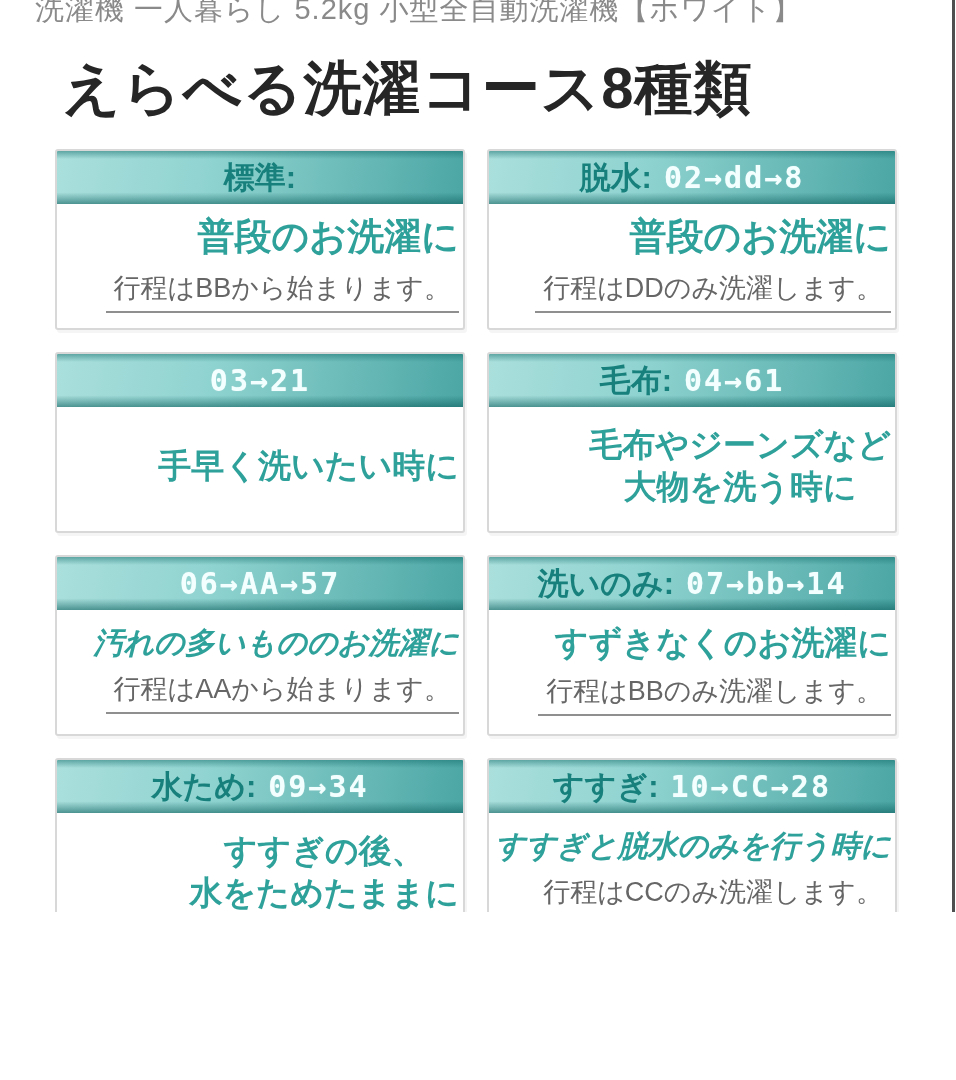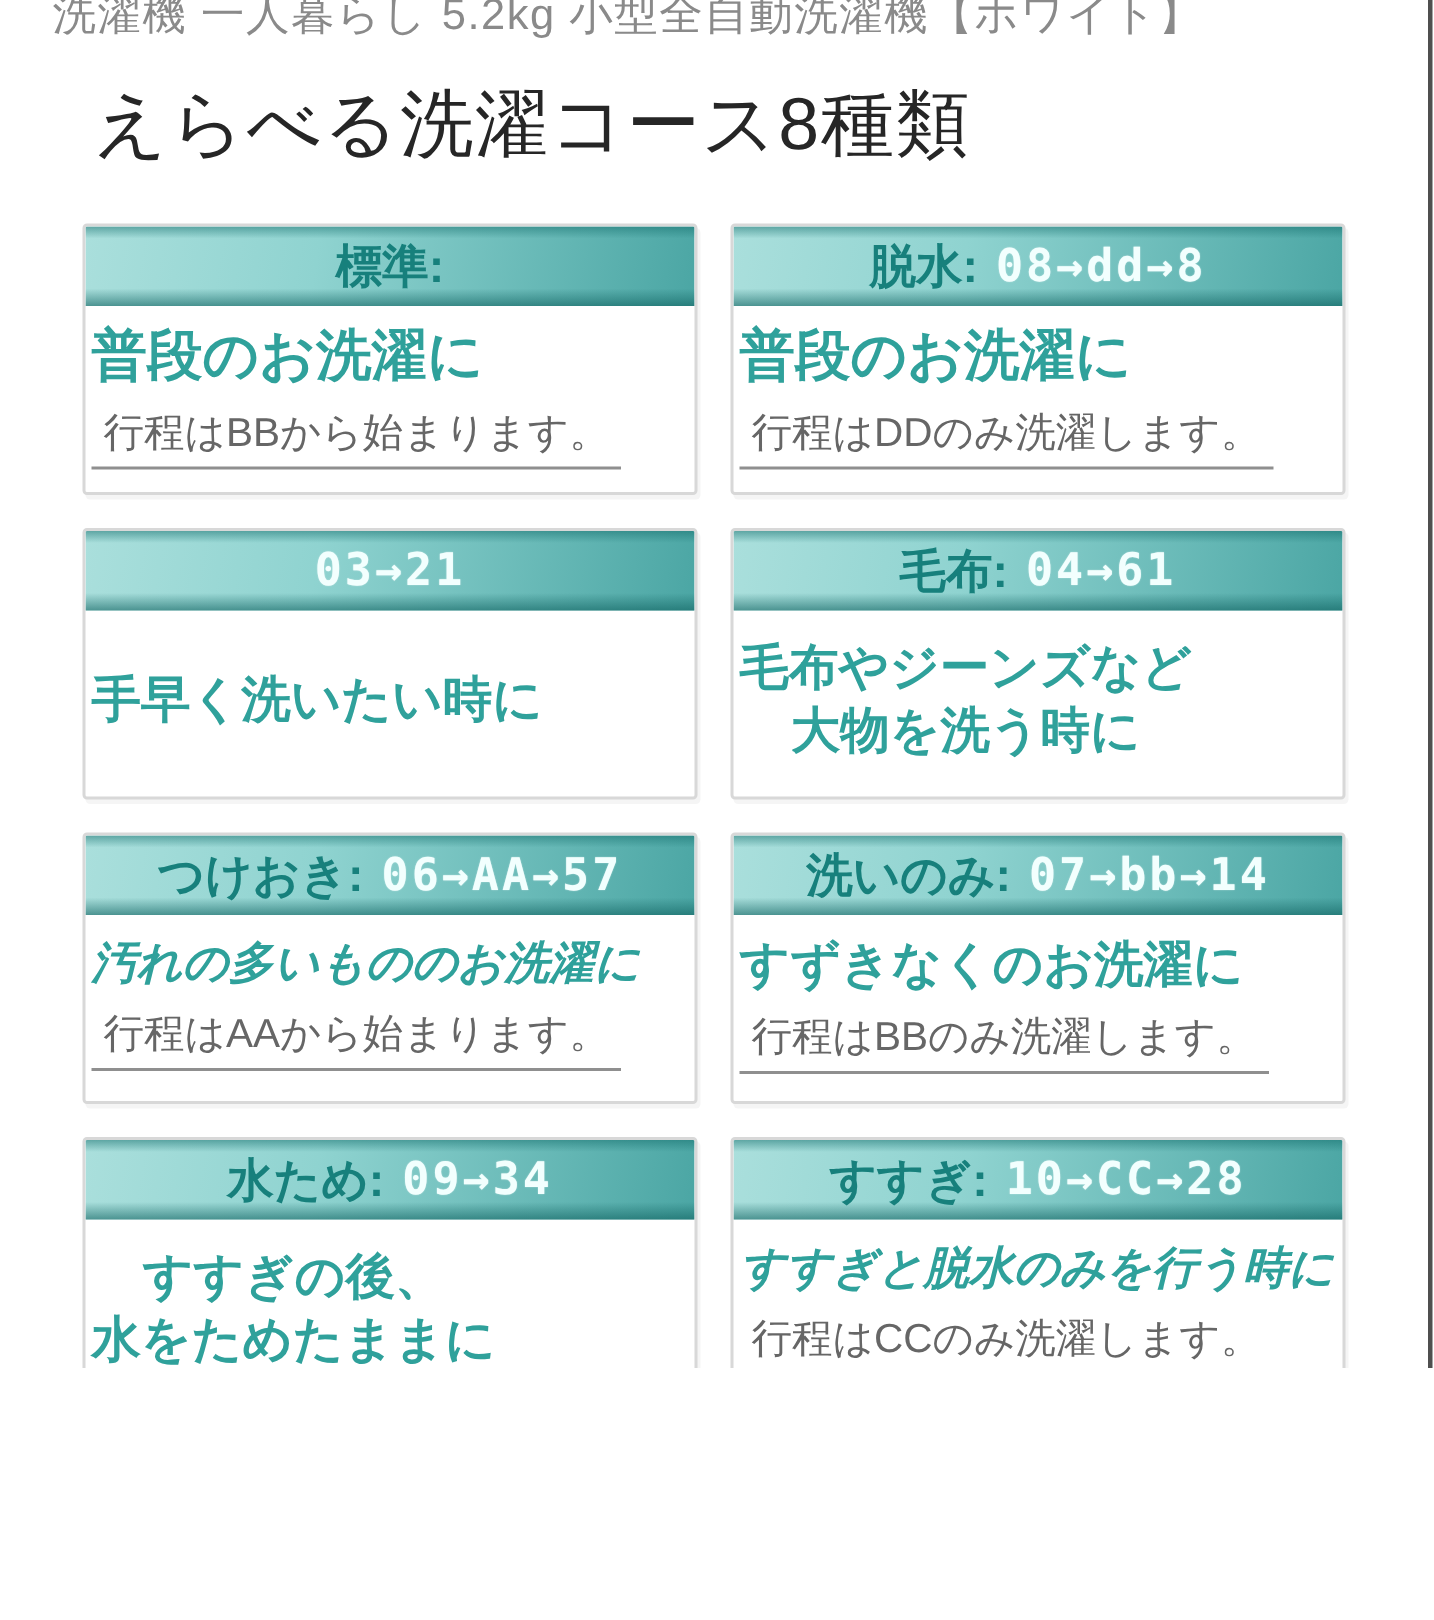--- a/index.html
+++ b/index.html
@@ -29,22 +29,22 @@
     font-size: 29px;
     font-weight: 500;
     color: #8a8a8a;
     letter-spacing: 1px;
     white-space: nowrap;
   }
 
   .main-title {
     position: absolute;
     top: 50px; left: 62px;
-    font-size: 49px;
-    font-weight: 400;
+    font-size: 58px;
+    font-weight: 700;
     color: #262626;
     letter-spacing: 1px;
     white-space: nowrap;
   }
 
   .grid {
     position: absolute;
     top: 149px; left: 55px;
     width: 842px;
     display: grid;
@@ -90,21 +90,21 @@
     color: #f2fffe;
     letter-spacing: 2px;
     white-space: nowrap;
     text-shadow: 0 0 1px rgba(255,255,255,0.6);
   }
 
   .card-body {
     flex: 1;
     display: flex;
     flex-direction: column;
-    align-items: flex-start;
+    align-items: flex-end;
     justify-content: center;
     gap: 9px;
     padding: 4px 4px 10px;
   }
 
   .desc {
     color: #2fa19b;
     font-weight: 700;
     text-align: center;
     line-height: 1.28;
@@ -173,21 +173,21 @@
         </div>
         <div class="card-body">
           <div class="desc desc-lg">普段のお洗濯に</div>
           <div class="note">行程はBBから始まります。</div>
         </div>
       </div>
 
       <div class="card">
         <div class="card-header">
           <span class="course-name">脱水:</span>
-          <span class="course-display">08→dd→8</span>
+          <span class="course-display">02→dd→8</span>
         </div>
         <div class="card-body">
           <div class="desc desc-lg">普段のお洗濯に</div>
           <div class="note">行程はDDのみ洗濯します。</div>
         </div>
       </div>
 
       <div class="card">
         <div class="card-header">
           <span class="course-display">03→21</span>
@@ -205,21 +205,20 @@
         </div>
         <div class="card-body">
           <div class="desc desc-md">毛布やジーンズなど
 大物を洗う時に</div>
 
         </div>
       </div>
 
       <div class="card">
         <div class="card-header">
-          <span class="course-name">つけおき:</span>
           <span class="course-display">06→AA→57</span>
         </div>
         <div class="card-body">
           <div class="desc desc-sm">汚れの多いもののお洗濯に</div>
           <div class="note">行程はAAから始まります。</div>
         </div>
       </div>
 
       <div class="card">
         <div class="card-header">

